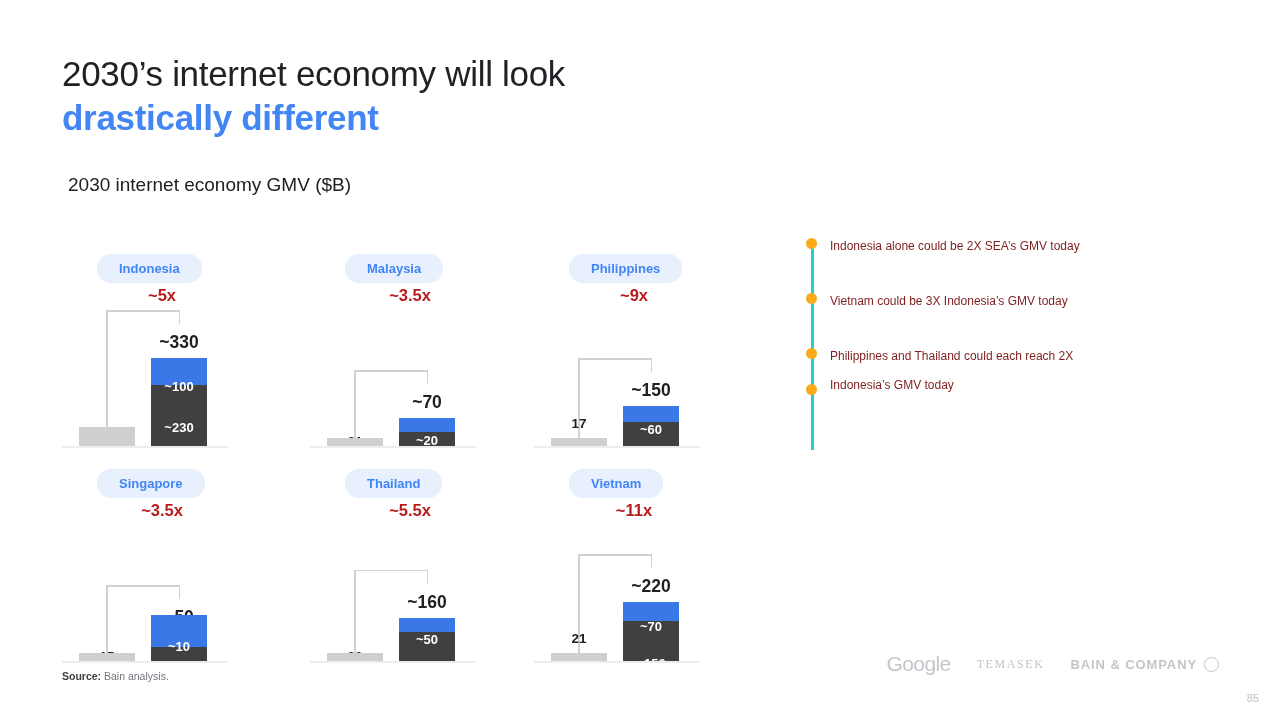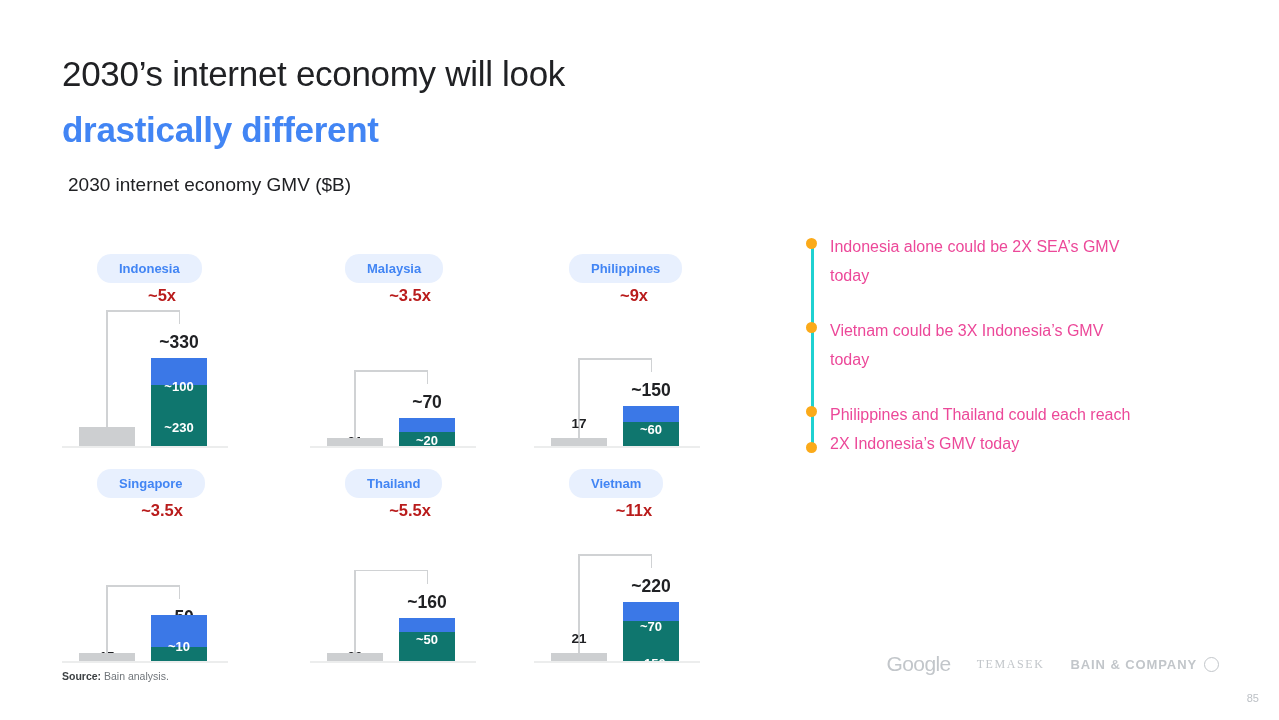--- a/index.html
+++ b/index.html
@@ -13,21 +13,21 @@
   .slide { position: relative; width: 1279px; height: 720px; background: #fff; }
 
   
   .title-block { position: absolute; left: 62px; top: 52px; }
   .title-line1 {
     font-size: 35px; line-height: 44px; color: #202124;
     font-weight: 400; letter-spacing: -0.3px; white-space: nowrap;
   }
   .title-line2 {
     font-size: 35px; line-height: 44px; color: #4285f4;
-    font-weight: 700; letter-spacing: -0.3px; white-space: nowrap; margin-top: 12px;
+    font-weight: 700; letter-spacing: -0.3px; white-space: nowrap;
   }
 
   
   .subtitle {
     position: absolute; left: 68px; top: 174px;
     font-size: 19px; color: #202124; font-weight: 400; white-space: nowrap;
   }
 
   
   .legend { position: absolute; left: 62px; top: 214px; display: flex; align-items: center; }
@@ -74,41 +74,41 @@
     font-size: 13.5px; font-weight: 700; color: #202124; white-space: nowrap;
   }
   .bar-2021-label.inside { color: #202124; }
 
   .bar-stack { position: absolute; bottom: 2px; left: 89px; width: 56px; }
   .seg-high {
     width: 100%; background: #3b78e7;
     display: flex; align-items: center; justify-content: center;
   }
   .seg-base {
-    width: 100%; background: #0f766e;
+    width: 100%; background: #404040;
     display: flex; align-items: flex-start; justify-content: center;
   }
   .seg-label { font-size: 13px; font-weight: 700; color: #ffffff; white-space: nowrap; margin-top: 30px; }
   .seg-base .seg-label { padding-top: 5px; }
 
   .total-label {
     position: absolute; left: 75px; width: 84px; text-align: center;
     font-size: 17.5px; font-weight: 700; color: #202124; white-space: nowrap;
   }
 
   
   .annotations { position: absolute; left: 806px; top: 232px; width: 330px; }
   .ann-line { position: absolute; left: 5px; top: 8px; width: 2.5px; background: #1fd1d1; }
   .ann-item { position: relative; padding-left: 24px; margin-bottom: 26px; }
   .ann-dot {
     position: absolute; left: 0px; top: 6px;
     width: 11px; height: 11px; border-radius: 50%; background: #fbaa19;
   }
   .ann-dot.last { top: auto; bottom: 5px; }
-  .ann-text { font-size: 16px; line-height: 29px; color: #ec4899; }
+  .ann-text { font-size: 12px; line-height: 29px; color: #7f1d1d; }
 
   
   .source {
     position: absolute; left: 62px; top: 670px;
     font-size: 10.5px; color: #70757a;
   }
   .source b { color: #3c4043; font-weight: 700; text-align: right; }
 
   .logos {
     position: absolute; right: 60px; top: 652px;

